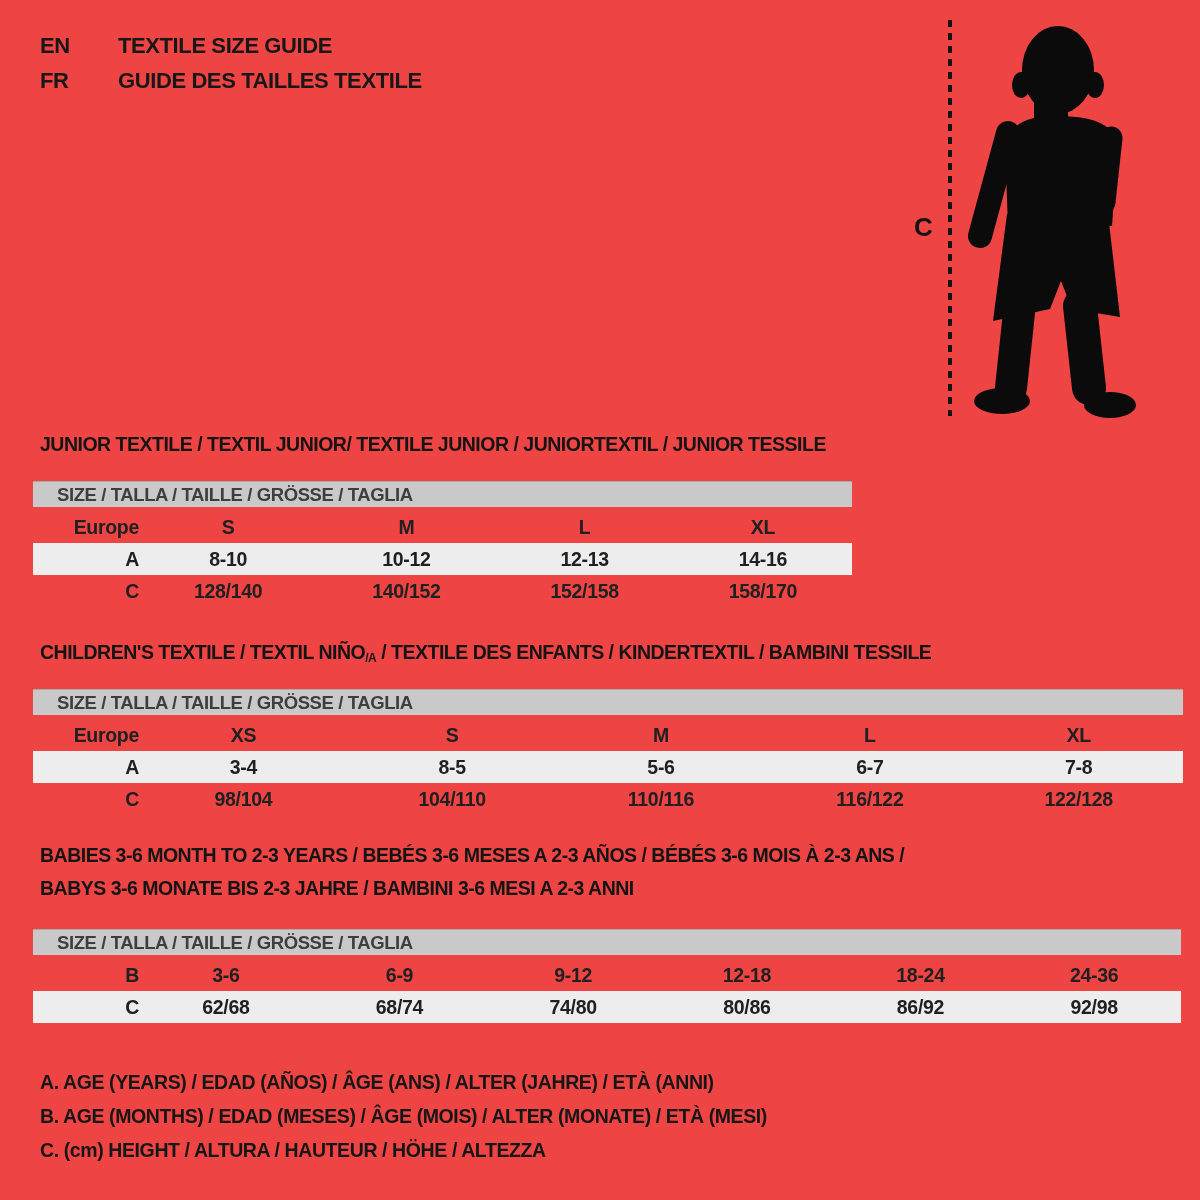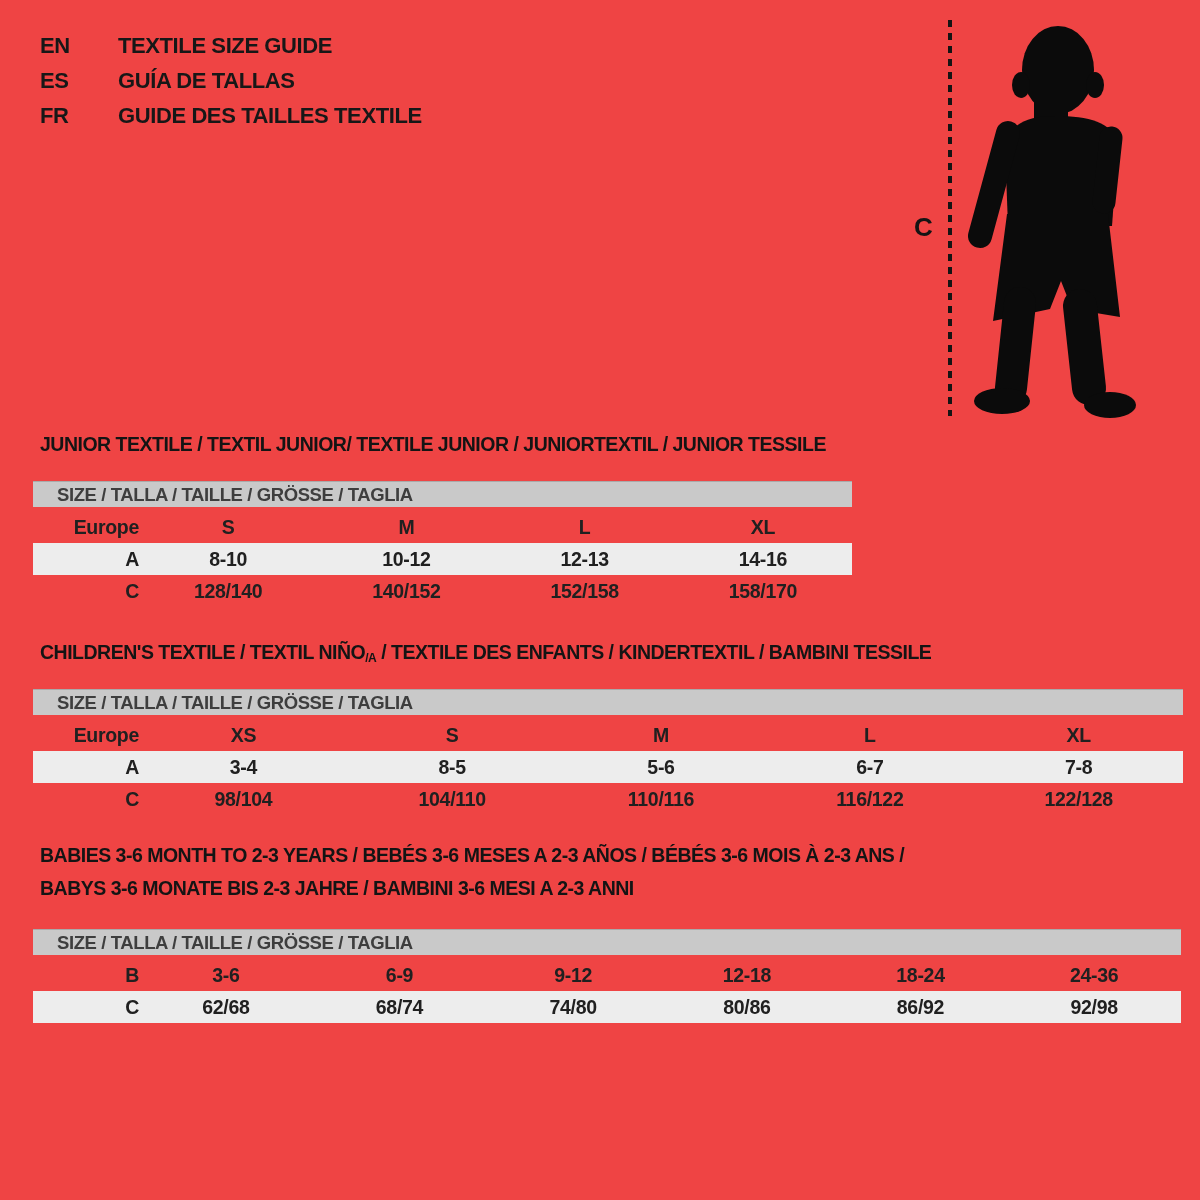--- a/index.html
+++ b/index.html
@@ -73,24 +73,20 @@
 </style>
 </head>
 <body>
 
 <div class="page">
 
   <div class="lang-block">
     <div class="lang-row">
       <span class="lang-code">EN</span>
       <span class="lang-label">TEXTILE SIZE GUIDE</span>
-    </div>
-    <div class="lang-row">
-      <span class="lang-code">ES</span>
-      <span class="lang-label">GUÍA DE TALLAS</span>
     </div>
     <div class="lang-row">
       <span class="lang-code">FR</span>
       <span class="lang-label">GUIDE DES TAILLES TEXTILE</span>
     </div>
   </div>
 
   <div class="measure-line"></div>
   <span class="measure-label">C</span>
   <svg class="toddler" viewBox="0 0 172 404" aria-hidden="true">
@@ -182,14 +178,19 @@
       <span class="t-label">C</span>
       <span class="t-cell">62/68</span>
       <span class="t-cell">68/74</span>
       <span class="t-cell">74/80</span>
       <span class="t-cell">80/86</span>
       <span class="t-cell">86/92</span>
       <span class="t-cell">92/98</span>
     </div>
   </div>
 
+  <div class="legend">
+    <div class="legend-line">A. AGE (YEARS) / EDAD (AÑOS) / ÂGE (ANS) / ALTER (JAHRE) / ETÀ (ANNI)</div>
+    <div class="legend-line">B. AGE (MONTHS) / EDAD (MESES) / ÂGE (MOIS) / ALTER (MONATE) / ETÀ (MESI)</div>
+    <div class="legend-line">C. (cm) HEIGHT / ALTURA / HAUTEUR / HÖHE / ALTEZZA</div>
+  </div>
 
 </div>
 
 </body></html>

